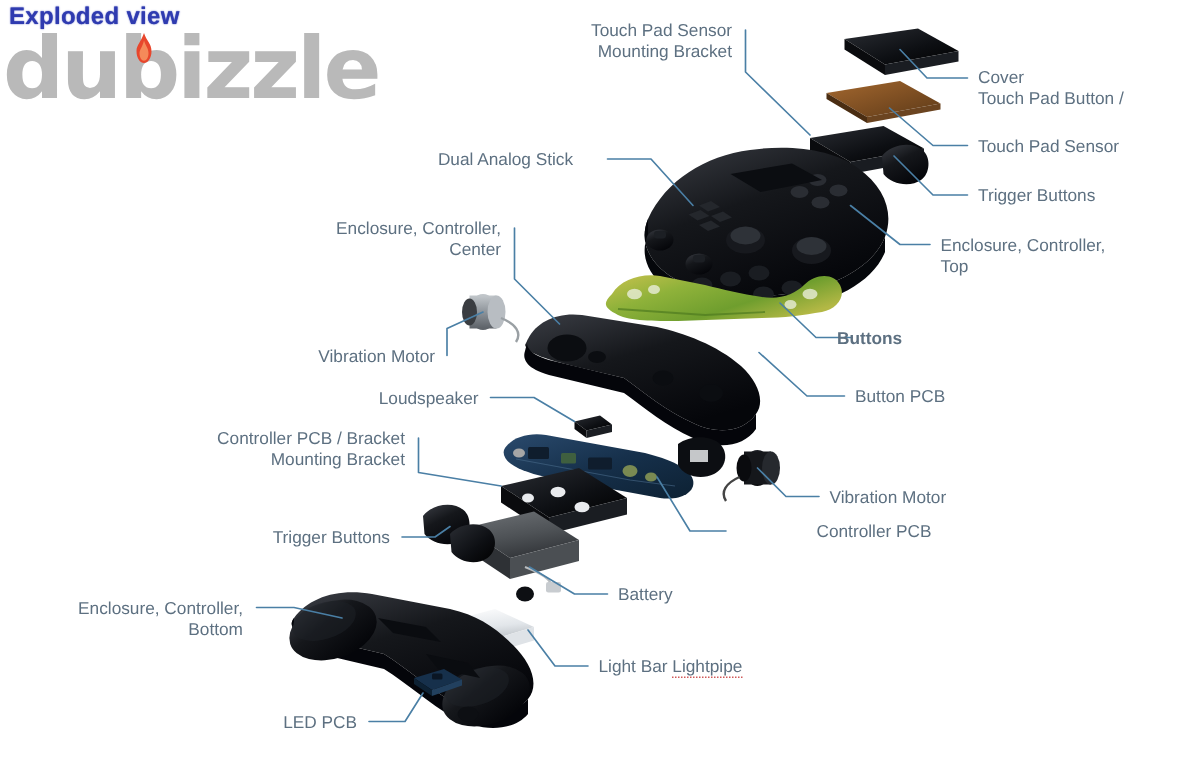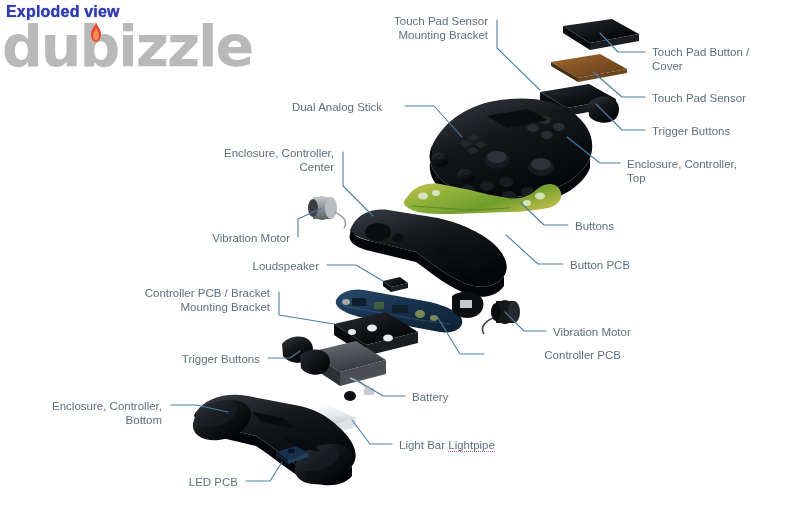--- a/index.html
+++ b/index.html
@@ -292,30 +292,30 @@
         <polyline points="171,405 196,405 228,412"></polyline>
         <polyline points="392,444 370,444 352,420"></polyline>
         <polyline points="246,481 270,481 282,462"></polyline>
       </g>
   </svg>
 
   <div id="title" style="color: rgb(47, 59, 176);">Exploded view</div>
 
   <div id="label-layer">
       <div class="lbl r" style="left: 358px; top: 14px; width: 130px; color: rgb(93, 112, 129);"><div>Touch Pad Sensor</div><div>Mounting Bracket</div></div>
-      <div class="lbl l" style="left: 652px; top: 45px; width: 146px; color: rgb(93, 112, 129);"><div>Touch Pad Button /</div><div>Cover</div></div>
+      <div class="lbl l" style="left: 652px; top: 45px; width: 146px; color: rgb(93, 112, 129);"><div>Cover</div><div>Touch Pad Button /</div></div>
       <div class="lbl l" style="left: 652px; top: 91px; width: 146px; color: rgb(93, 112, 129);"><div>Touch Pad Sensor</div></div>
       <div class="lbl l" style="left: 652px; top: 124px; width: 146px; color: rgb(93, 112, 129);"><div>Trigger Buttons</div></div>
       <div class="lbl l" style="left: 627px; top: 157px; width: 160px; color: rgb(93, 112, 129);"><div>Enclosure, Controller,</div><div>Top</div></div>
       <div class="lbl r" style="left: 277px; top: 100px; width: 120px; color: rgb(93, 112, 129); text-align: center;"><div>Dual Analog Stick</div></div>
       <div class="lbl r" style="left: 182px; top: 146px; width: 152px; color: rgb(93, 112, 129);"><div>Enclosure, Controller,</div><div>Center</div></div>
       <div class="lbl r" style="left: 170px; top: 231px; width: 120px; color: rgb(93, 112, 129);"><div>Vibration Motor</div></div>
       <div class="lbl r" style="left: 222px; top: 259px; width: 97px; color: rgb(93, 112, 129);"><div>Loudspeaker</div></div>
       <div class="lbl r" style="left: 92px; top: 286px; width: 178px; color: rgb(93, 112, 129);"><div>Controller PCB / Bracket</div><div>Mounting Bracket</div></div>
-      <div class="lbl l" style="left: 575px; top: 219px; width: 110px; color: rgb(93, 112, 129);"><div>Buttons</div></div>
+      <div class="lbl l" style="left: 558px; top: 219px; width: 110px; color: rgb(93, 112, 129); font-weight: bold;"><div>Buttons</div></div>
       <div class="lbl l" style="left: 570px; top: 258px; width: 110px; color: rgb(93, 112, 129);"><div>Button PCB</div></div>
       <div class="lbl l" style="left: 553px; top: 325px; width: 130px; color: rgb(93, 112, 129);"><div>Vibration Motor</div></div>
       <div class="lbl l" style="left: 491px; top: 348px; width: 130px; color: rgb(93, 112, 129); text-align: right;"><div>Controller PCB</div></div>
       <div class="lbl r" style="left: 140px; top: 352px; width: 120px; color: rgb(93, 112, 129);"><div>Trigger Buttons</div></div>
       <div class="lbl l" style="left: 412px; top: 390px; width: 90px; color: rgb(93, 112, 129);"><div>Battery</div></div>
       <div class="lbl r" style="left: 10px; top: 399px; width: 152px; color: rgb(93, 112, 129);"><div>Enclosure, Controller,</div><div>Bottom</div></div>
       <div class="lbl l" style="left: 399px; top: 438px; width: 140px; color: rgb(93, 112, 129);"><div>Light Bar <span class="spell" style="border-bottom-color: rgb(208, 90, 90);">Lightpipe</span></div></div>
       <div class="lbl r" style="left: 168px; top: 475px; width: 70px; color: rgb(93, 112, 129); text-align: right;"><div>LED PCB</div></div>
     </div>
 

